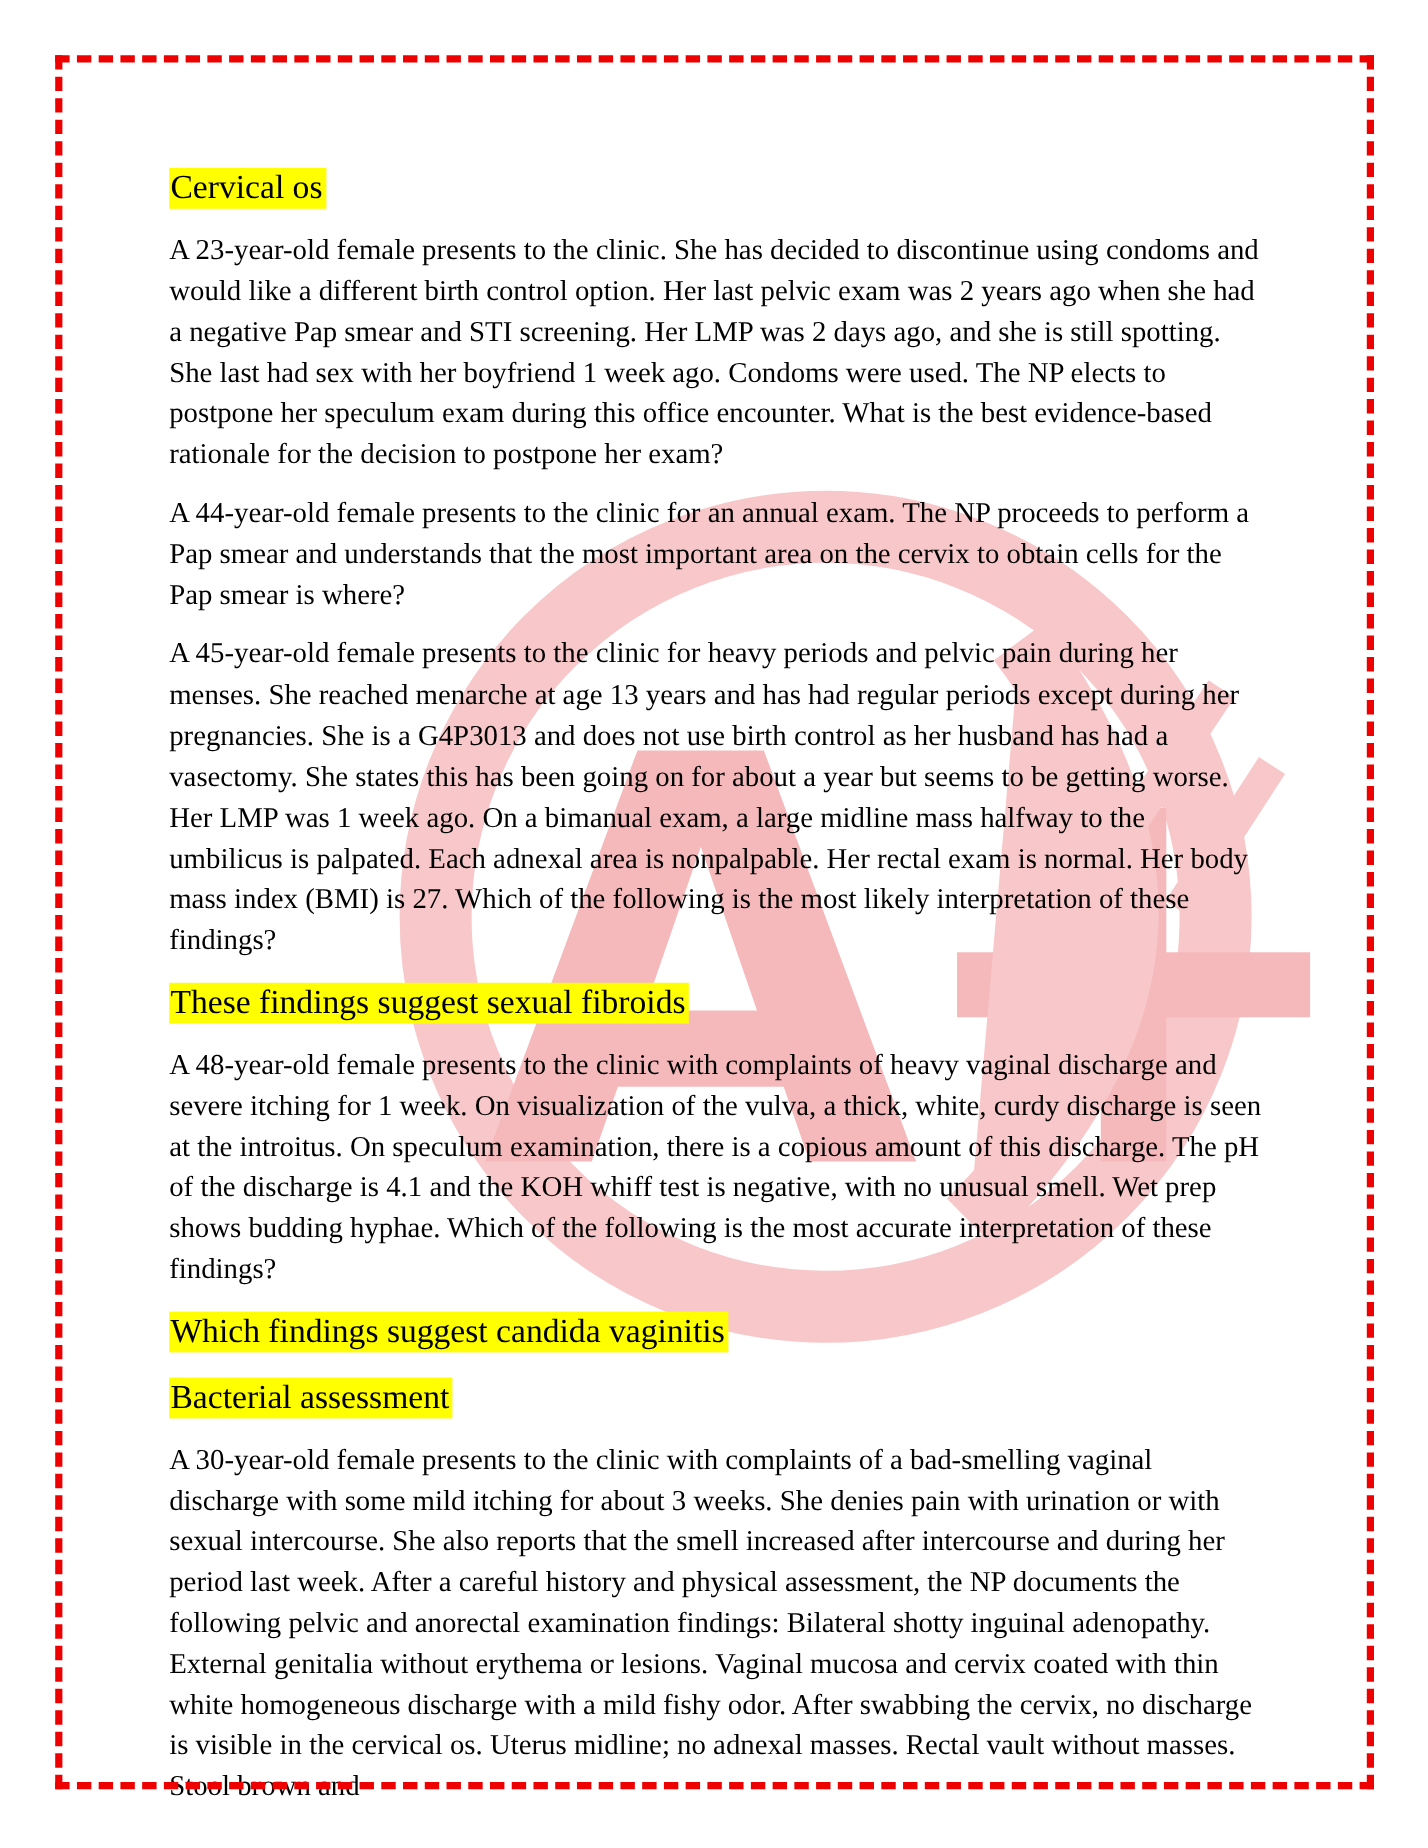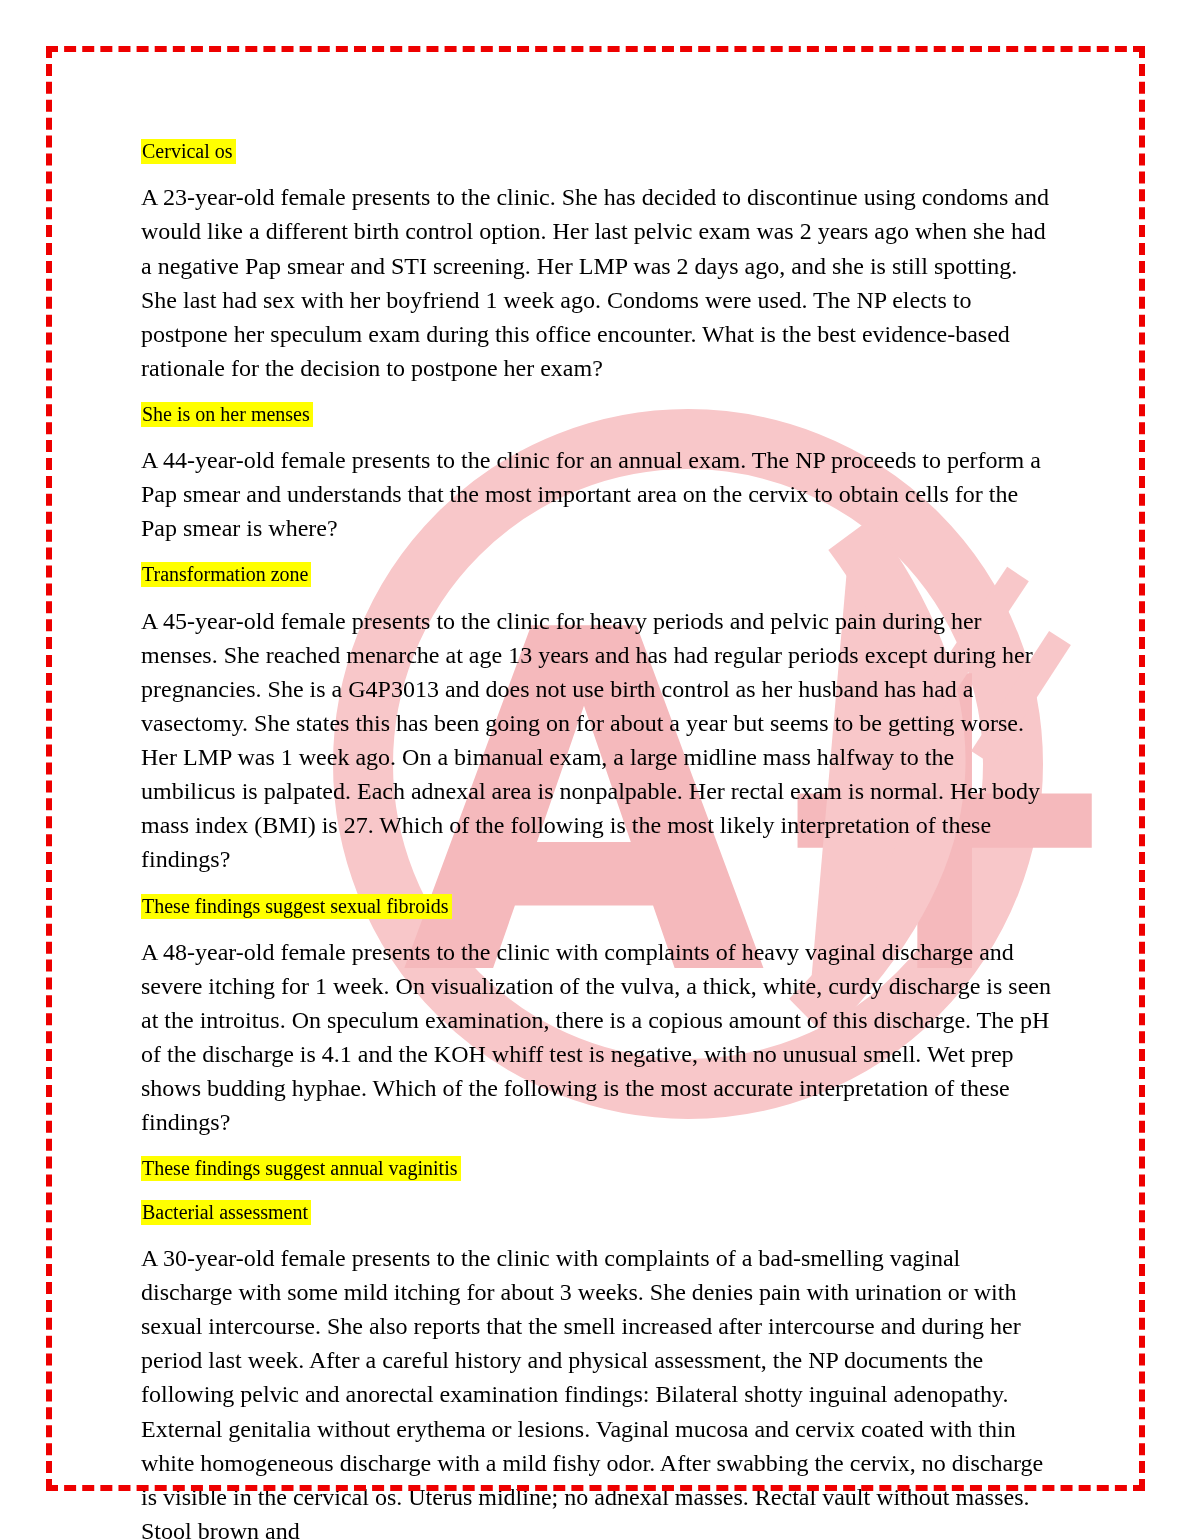--- a/index.html
+++ b/index.html
@@ -57,21 +57,21 @@
     color:var(--text-color);
   }
   p.question{
     margin:0 0 15px 0;
     font-size:24px;
     line-height:1.42;
     text-align:left;
   }
   p.answer-line{
     margin:0 0 15px 0;
-    font-size:20px;
+    font-size:28px;
     line-height:1.42;
   }
   mark.hl{
     background:var(--highlight);
     color:var(--text-color);
     padding:1px 3px 2px 1px;
   }
 </style>
 </head>
 <body>
@@ -90,24 +90,22 @@
       <line class="wm-stroke" x1="600" y1="300" x2="688" y2="168" stroke-width="26"></line>
       <line class="wm-stroke" x1="652" y1="352" x2="730" y2="232" stroke-width="26"></line>
     </svg>
   </div>
 
   <div class="border-frame"></div>
 
   <main class="content" id="content">
       <p class="answer-line"><mark class="hl">Cervical os</mark></p>
       <p class="question">A 23-year-old female presents to the clinic. She has decided to discontinue using condoms and would like a different birth control option. Her last pelvic exam was 2 years ago when she had a negative Pap smear and STI screening. Her LMP was 2 days ago, and she is still spotting. She last had sex with her boyfriend 1 week ago. Condoms were used. The NP elects to postpone her speculum exam during this office encounter. What is the best evidence-based rationale for the decision to postpone her exam?</p>
-      <p class="answer-line"><mark class="hl">She is on her menses</mark></p>
       <p class="question">A 44-year-old female presents to the clinic for an annual exam. The NP proceeds to perform a Pap smear and understands that the most important area on the cervix to obtain cells for the Pap smear is where?</p>
-      <p class="answer-line"><mark class="hl">Transformation zone</mark></p>
       <p class="question">A 45-year-old female presents to the clinic for heavy periods and pelvic pain during her menses. She reached menarche at age 13 years and has had regular periods except during her pregnancies. She is a G4P3013 and does not use birth control as her husband has had a vasectomy. She states this has been going on for about a year but seems to be getting worse. Her LMP was 1 week ago. On a bimanual exam, a large midline mass halfway to the umbilicus is palpated. Each adnexal area is nonpalpable. Her rectal exam is normal. Her body mass index (BMI) is 27. Which of the following is the most likely interpretation of these findings?</p>
       <p class="answer-line"><mark class="hl">These findings suggest sexual fibroids</mark></p>
       <p class="question">A 48-year-old female presents to the clinic with complaints of heavy vaginal discharge and severe itching for 1 week. On visualization of the vulva, a thick, white, curdy discharge is seen at the introitus. On speculum examination, there is a copious amount of this discharge. The pH of the discharge is 4.1 and the KOH whiff test is negative, with no unusual smell. Wet prep shows budding hyphae. Which of the following is the most accurate interpretation of these findings?</p>
-      <p class="answer-line"><mark class="hl">These findings suggest annual vaginitis</mark></p>
+      <p class="answer-line"><mark class="hl">Which findings suggest candida vaginitis</mark></p>
       <p class="answer-line"><mark class="hl">Bacterial assessment</mark></p>
       <p class="question">A 30-year-old female presents to the clinic with complaints of a bad-smelling vaginal discharge with some mild itching for about 3 weeks. She denies pain with urination or with sexual intercourse. She also reports that the smell increased after intercourse and during her period last week. After a careful history and physical assessment, the NP documents the following pelvic and anorectal examination findings: Bilateral shotty inguinal adenopathy. External genitalia without erythema or lesions. Vaginal mucosa and cervix coated with thin white homogeneous discharge with a mild fishy odor. After swabbing the cervix, no discharge is visible in the cervical os. Uterus midline; no adnexal masses. Rectal vault without masses. Stool brown and</p>
     </main>
 
 </div>
 
 </body></html>

